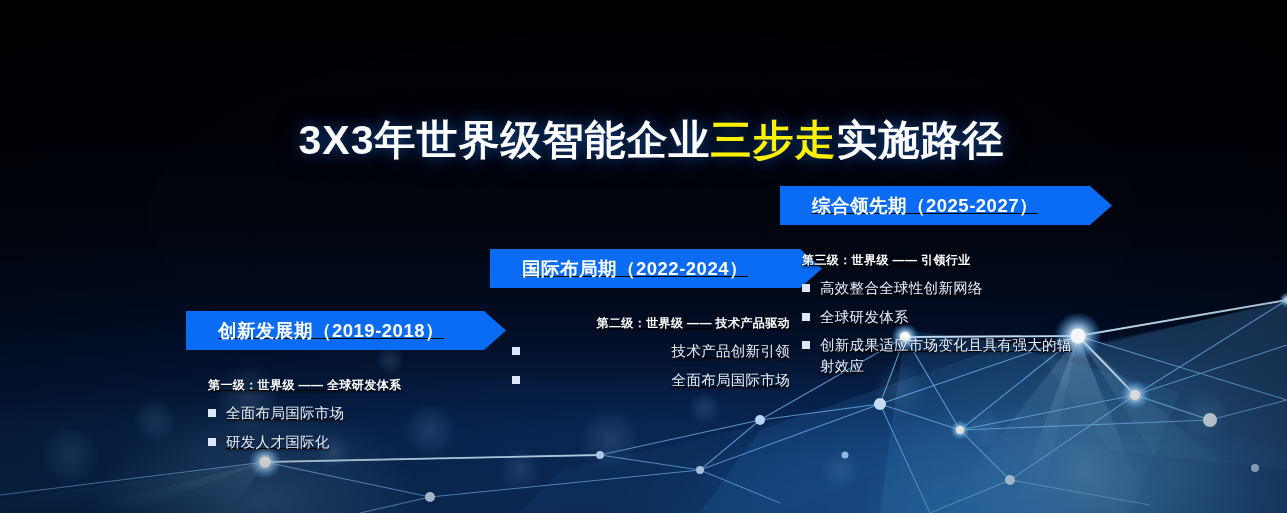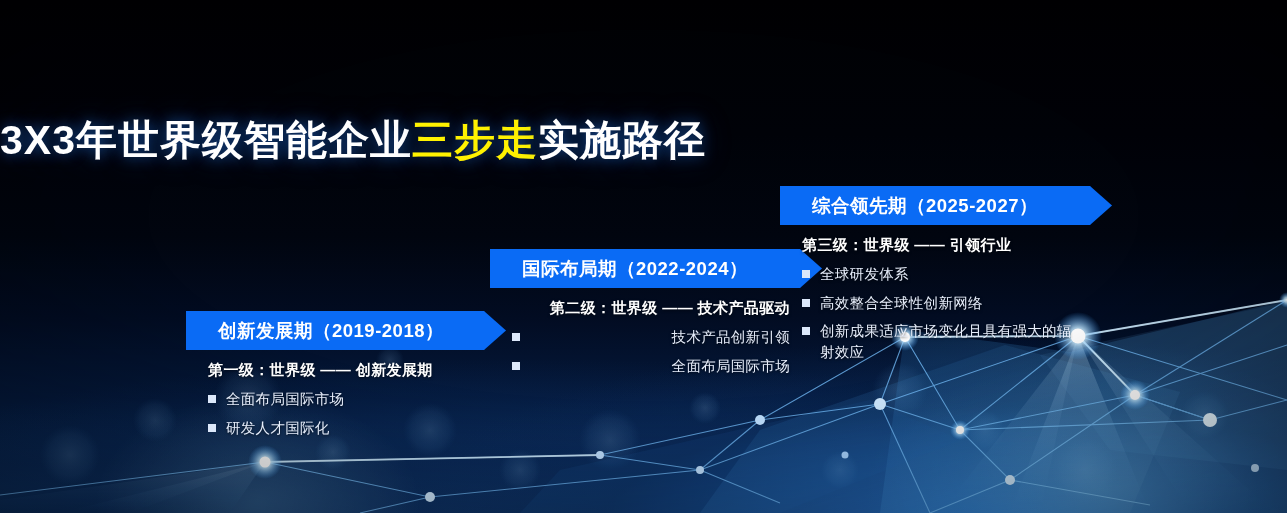--- a/index.html
+++ b/index.html
@@ -40,52 +40,53 @@
     mix-blend-mode: screen;
     pointer-events: none;
   }
   svg.net { position: absolute; inset: 0; width: 1287px; height: 513px; pointer-events: none; }
 
   
   .title {
     position: absolute;
     left: 0; right: 8px;
     top: 86px;
-    text-align: left;
+    text-align: center;
     font-size: 41px;
     font-weight: bold;
     color: #ffffff;
     letter-spacing: 1px;
     white-space: nowrap;
     text-shadow: 0 0 14px rgba(40,120,230,0.55), 0 0 30px rgba(20,80,180,0.35);
+    padding-left: 24px;
   }
   .title .hl { color: #fff200; }
 
   
-  .step { position: absolute; }
+  .step { position: absolute; text-decoration: underline; }
   .banner {
     position: relative;
     height: 39px;
     display: flex;
     align-items: center;
     background: #0a6bf5;
     color: #ffffff;
     font-size: 18.5px;
     font-weight: bold;
     padding-left: 32px;
     padding-right: 38px;
     letter-spacing: 0.5px;
     white-space: nowrap;
     clip-path: polygon(0 0, calc(100% - 22px) 0, 100% 50%, calc(100% - 22px) 100%, 0 100%);
     box-shadow: 0 0 18px rgba(20,110,250,0.45);
   }
   .subtitle {
-    margin-top: 11px;
+    margin-top: 27px;
     padding-left: 22px;
-    font-size: 15px;
+    font-size: 12px;
     font-weight: bold;
     color: #ffffff;
     white-space: nowrap;
     letter-spacing: 0.4px;
     text-shadow: 0 1px 3px rgba(0,0,0,0.6);
   }
   ul.bullets {
     list-style: none;
     margin: 9px 0 0 0;
     padding: 0 0 0 22px;
@@ -233,21 +234,21 @@
   <div class="bg-vignette"></div>
 
   <h1 class="title">
     <span>3X3年世界级智能企业</span><span class="hl">三步走</span><span>实施路径</span>
   </h1>
 
   <div class="step" id="step1">
     <div class="banner">
       <span>创新发展期（2019-2018）</span>
     </div>
-    <div class="subtitle">第一级：世界级 —— 创新发展期</div>
+    <div class="subtitle">第一级：世界级 —— 全球研发体系</div>
     <ul class="bullets">
       <li>全面布局国际市场</li>
       <li>研发人才国际化</li>
     </ul>
   </div>
 
   <div class="step" id="step2">
     <div class="banner">
       <span>国际布局期（2022-2024）</span>
     </div>
@@ -257,19 +258,19 @@
       <li>全面布局国际市场</li>
     </ul>
   </div>
 
   <div class="step" id="step3">
     <div class="banner">
       <span>综合领先期（2025-2027）</span>
     </div>
     <div class="subtitle">第三级：世界级 —— 引领行业</div>
     <ul class="bullets">
+      <li>高效整合全球性创新网络</li>
       <li>全球研发体系</li>
-      <li>高效整合全球性创新网络</li>
       <li>创新成果适应市场变化且具有强大的辐射效应</li>
     </ul>
   </div>
 
 </div>
 
 </body></html>

